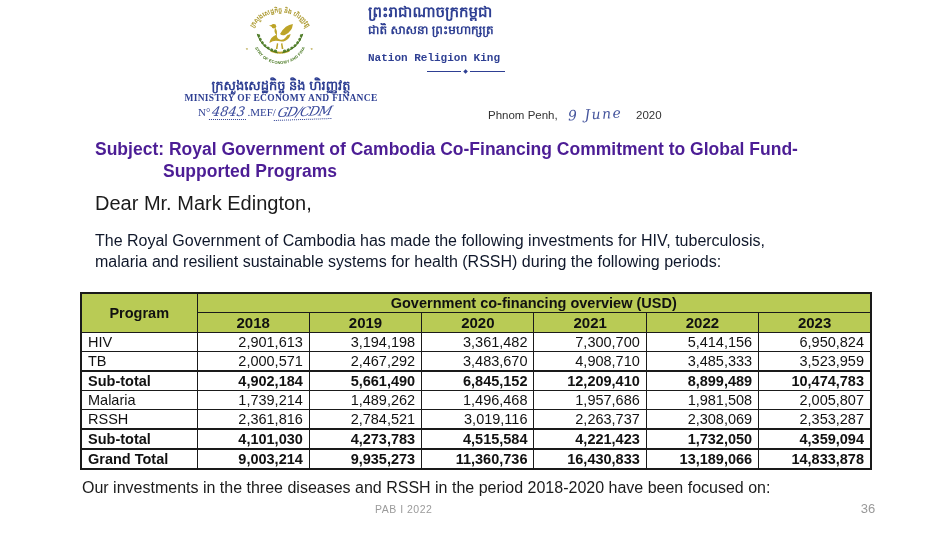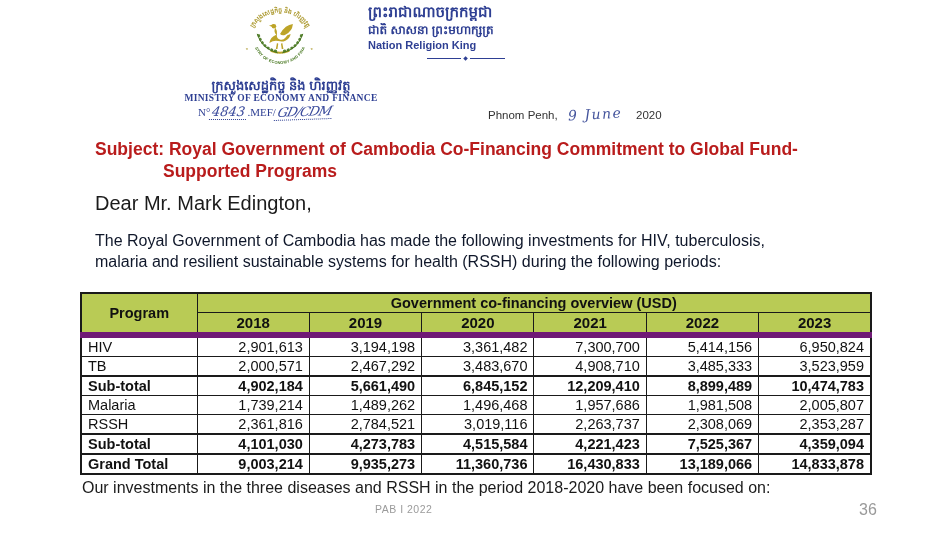--- a/index.html
+++ b/index.html
@@ -23,59 +23,59 @@
     border-bottom:1px dotted #2e3f93;padding:0 2px;}
   .ref-scribble{letter-spacing:-1px;transform:skewX(-16deg) rotate(-2deg);}
 
   .kingdom{left:368px;top:2px;width:195px;color:#2e3f93;}
   .kingdom-khmer-1{font-weight:bold;font-size:15px;line-height:19px;
     white-space:nowrap;overflow:hidden;}
   .kingdom-khmer-2{font-weight:bold;font-size:12px;line-height:15px;margin-top:2px;
     white-space:nowrap;overflow:hidden;}
   .kingdom-eng-1{font-family:"Liberation Serif",serif;font-weight:bold;
     font-size:11.5px;letter-spacing:.8px;margin-top:3px;}
-  .kingdom-eng-2{font-family:Liberation Sans, sans-serif;font-weight:bold;
-    font-size:11px;margin-top:1px;}
+  .kingdom-eng-2{font-family:Liberation Mono, monospace;font-weight:bold;
+    font-size:11px;margin-top:14px;}
   .divider{margin:4px auto 0;width:78px;display:flex;align-items:center;justify-content:center;}
   .divider .line{flex:1;height:1px;background:#2e3f93;}
   .divider .orn{font-size:6px;color:#2e3f93;padding:0 2px;line-height:6px;}
 
   .dateline{left:488px;top:106px;width:250px;font-size:11.5px;color:#333;white-space:nowrap;}
   .date-hand{display:inline-block;font-family:"DejaVu Serif",serif;font-style:italic;
     font-size:14px;color:#44549c;letter-spacing:1.5px;margin:0 14px 0 10px;
     transform:rotate(-3deg);}
 
   
   .subject{left:95px;top:138px;width:790px;font-weight:bold;font-size:17.5px;
-    line-height:22px;color:#b91c1c;}
+    line-height:22px;color:#4c1d95;}
   .subject .line2{padding-left:68px;}
   .salutation{left:95px;top:192px;font-size:20px;color:#1b1b1b;text-align:right;}
   .intro{left:95px;top:230px;width:790px;font-size:16px;line-height:21px;color:#0f172a;}
   .closing{left:82px;top:479px;width:790px;font-size:16px;color:#1b1b1b;}
 
   
   .table-wrap{left:80px;top:292px;width:792px;}
   table.cofin{border-collapse:collapse;width:792px;table-layout:fixed;
     color:#111;border:2px solid #1a1a1a;}
   table.cofin th,table.cofin td{border:1px solid #1a1a1a;padding:0 6px;
     height:18px;line-height:17px;font-size:14.5px;overflow:hidden;white-space:nowrap;}
   table.cofin thead th{background:#b9cb55;font-weight:bold;text-align:center;}
   th.grp-h{height:20px;font-size:15.5px;}
   th.prog-h{font-size:15px;border-right-width:2px;}
   table.cofin thead tr.yr-row th{height:19px;font-size:15px;}
-  table.cofin thead{border-bottom:6px solid #701a75;}
+  table.cofin thead{border-bottom:1px solid #701a75;}
   td.prog{text-align:left;border-right-width:2px;}
   td.num{text-align:right;}
   tr.bold td{font-weight:bold;border-top-width:2px;}
 
   
   .footer-center{left:375px;top:503px;width:200px;text-align:left;
     font-size:10.5px;color:#9b9b9b;letter-spacing:.5px;}
   .page-number{left:853px;top:501px;width:30px;text-align:center;
-    font-size:16px;color:#999999;}
+    font-size:13px;color:#999999;}
 </style>
 </head>
 <body>
 
 <div class="abs seal">
   <svg viewBox="0 0 100 100" width="78" height="76">
     <defs>
       <path id="arcTop" d="M 12 62 A 40 40 0 1 1 88 62" fill="none"></path>
       <path id="arcBot" d="M 17 56 A 36 36 0 0 0 83 56" fill="none"></path>
     </defs>
@@ -206,21 +206,21 @@
           <td class="num">2,263,737</td>
           <td class="num">2,308,069</td>
           <td class="num">2,353,287</td>
         </tr>
         <tr class="bold">
           <td class="prog">Sub-total</td>
           <td class="num">4,101,030</td>
           <td class="num">4,273,783</td>
           <td class="num">4,515,584</td>
           <td class="num">4,221,423</td>
-          <td class="num">7,525,367</td>
+          <td class="num">1,732,050</td>
           <td class="num">4,359,094</td>
         </tr>
         <tr class="bold">
           <td class="prog">Grand Total</td>
           <td class="num">9,003,214</td>
           <td class="num">9,935,273</td>
           <td class="num">11,360,736</td>
           <td class="num">16,430,833</td>
           <td class="num">13,189,066</td>
           <td class="num">14,833,878</td>

